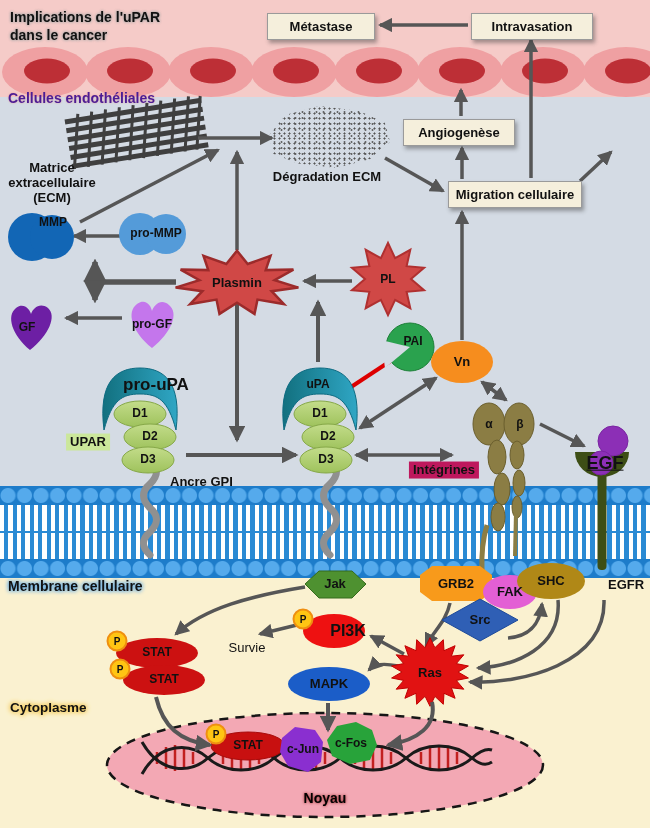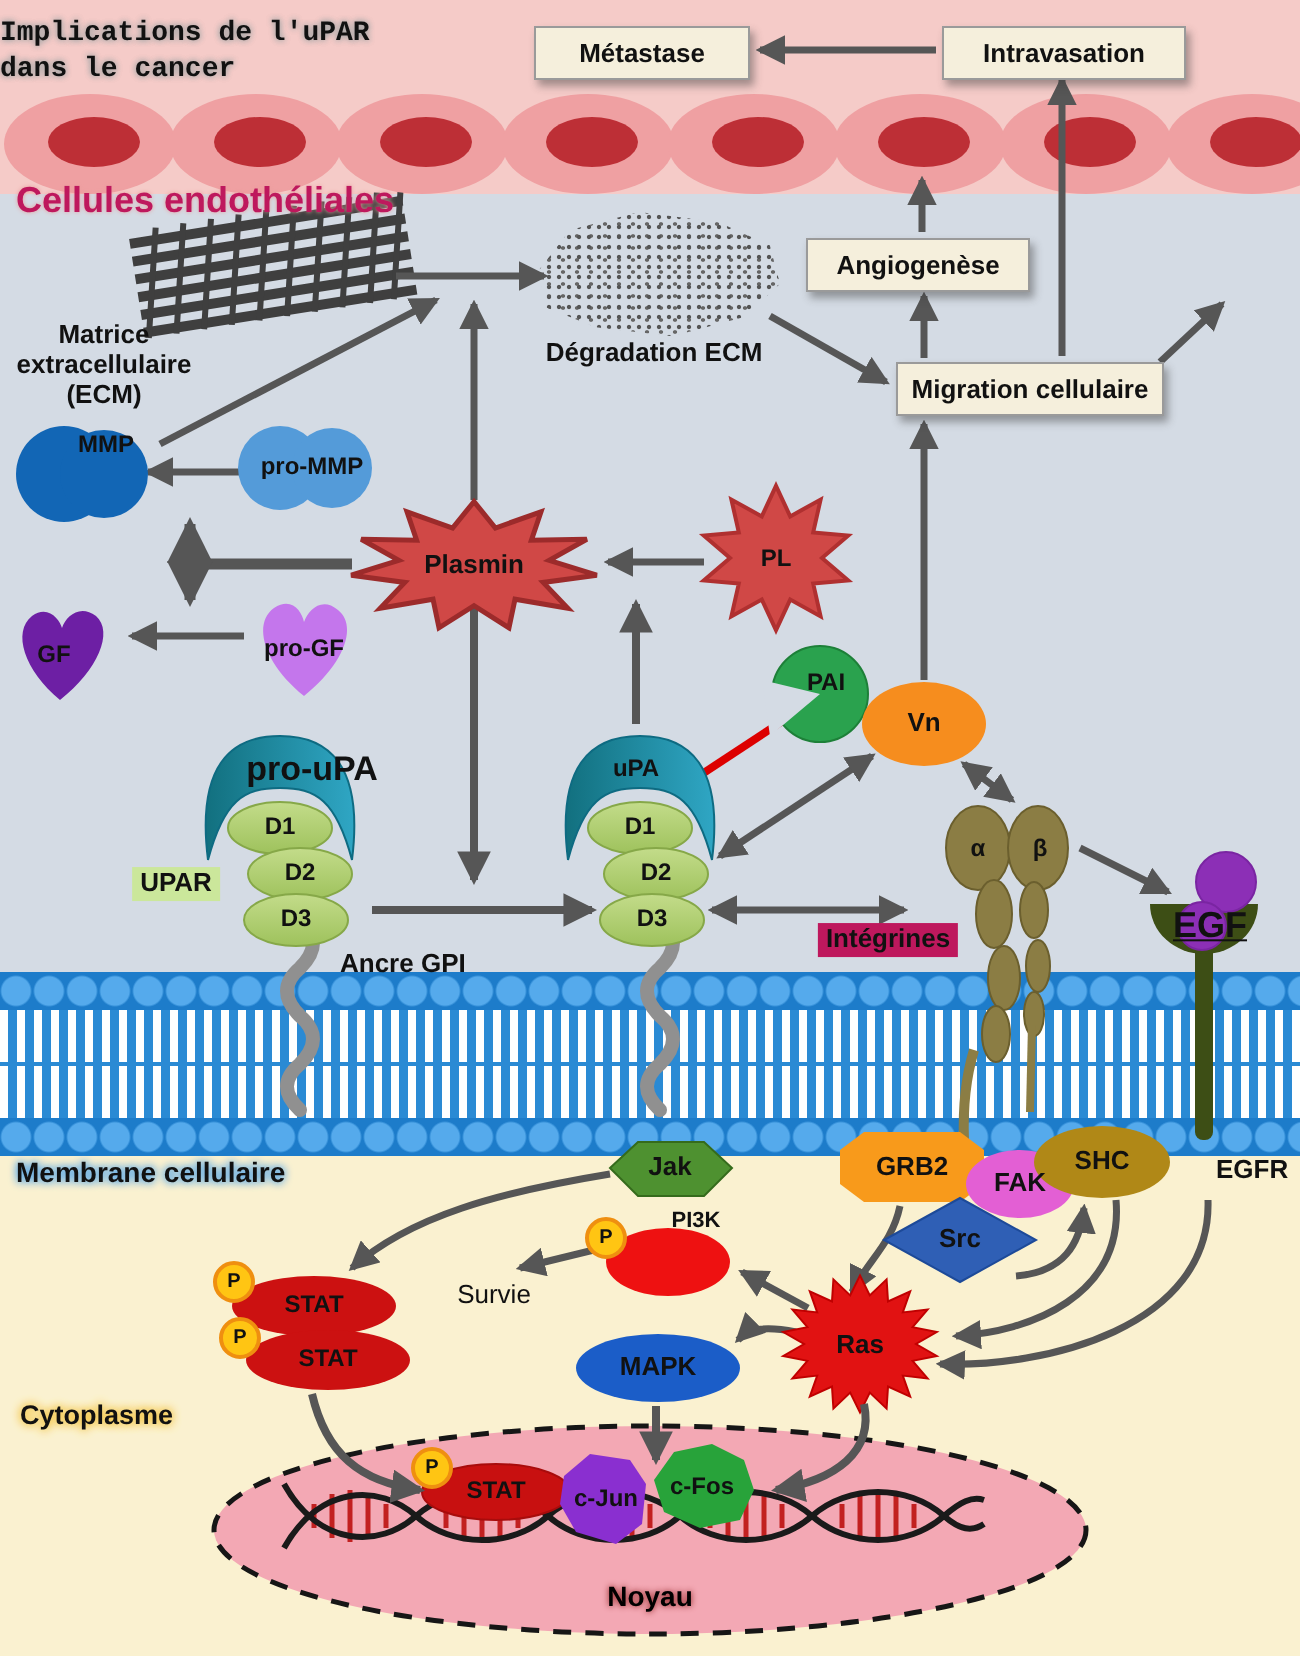--- a/index.html
+++ b/index.html
@@ -20,21 +20,21 @@
   #mem-mid1{top:505px;height:26px;} #mem-mid2{top:533px;height:26px;}
   
   .box{position:absolute;display:flex;align-items:center;justify-content:center;
     background:#f5efdc;border:1px solid #9a9a9a;box-shadow:2px 3px 4px rgba(60,60,60,.45);
     font-size:13px;font-weight:bold;color:#111;}
   
   .lb{position:absolute;font-size:12px;font-weight:bold;white-space:pre-line;
       text-align:center;transform:translate(-50%,-50%);line-height:1.15;}
   .lb-left{transform:none;text-align:left;}
   #title{font-size:14px;font-weight:bold;text-shadow:0 0 3px #a9a9a9,0 0 3px #a9a9a9;line-height:1.3;}
-  #lb-cellules{font-size:18px;color:#be185d;text-shadow:0 0 2px #e89c9c;}
+  #lb-cellules{font-size:14px;color:#4c1d95;text-shadow:0 0 2px #e89c9c;}
   #lb-membrane{font-size:14px;text-shadow:0 0 4px #5aa8e8,0 0 4px #5aa8e8;}
   #lb-cytoplasme{font-size:13.5px;text-shadow:0 0 5px #f4c33c,0 0 5px #f4c33c;}
   #lb-upar{background:#cbe79b;padding:1px 4px;font-size:13px;}
   #lb-integrines{background:#be185d;padding:1px 4px;font-size:13px;}
   #lb-noyau{font-size:14px;color:#000000;text-shadow:0 0 3px #8b1a1a;}
   #lb-degradation,#lb-ancre,#lb-egfr,#lb-matrice{font-size:13px;}
   #lb-survie{font-weight:normal;font-size:13px;}
   
   #speckles{position:absolute;left:262px;top:106px;width:128px;height:64px;
     background-image:radial-gradient(#555 0.8px,rgba(0,0,0,0) 1.3px),
@@ -233,21 +233,21 @@
     <polygon points="327,740 337,726 356,722 372,730 377,745 370,760 350,764 332,756" fill="#28a33a"></polygon>
 
     <g stroke="#565656" fill="none" stroke-width="4">
       <path d="M328,703 V730" marker-end="url(#ah)"></path>
       <path d="M156,697 C163,727 180,741 210,745" marker-end="url(#ah)"></path>
       <path d="M432,702 C437,726 418,740 388,745" marker-end="url(#ah)"></path>
     </g>
   </svg>
 
   <div id="labels">
-    <div class="lb lb-left" id="title" style="left:0;top:8px;font-family:Liberation Mono, monospace;">Implications de l'uPAR
+    <div class="lb lb-left" id="title" style="left:10px;top:8px;">Implications de l'uPAR
 dans le cancer</div>
 
     <div class="box" style="left:267px;top:13px;width:106px;height:25px;">
         <span>Métastase</span>
       </div>
     <div class="box" style="left:471px;top:13px;width:120px;height:25px;">
         <span>Intravasation</span>
       </div>
     <div class="box" style="left:403px;top:119px;width:110px;height:25px;">
         <span>Angiogenèse</span>
@@ -287,21 +287,21 @@
     <div class="lb" style="left:605px;top:463px;font-size:18px;text-decoration:underline;">EGF</div>
 
     <div class="lb lb-left" id="lb-membrane" style="left:8px;top:578px;">Membrane cellulaire</div>
     <div class="lb lb-left" id="lb-egfr" style="left:608px;top:578px;">EGFR</div>
 
     <div class="lb" style="left:335px;top:584px;font-size:13px;">Jak</div>
     <div class="lb" style="left:456px;top:584px;font-size:13px;">GRB2</div>
     <div class="lb" style="left:510px;top:592px;font-size:13px;">FAK</div>
     <div class="lb" style="left:551px;top:581px;font-size:13px;">SHC</div>
     <div class="lb" style="left:480px;top:620px;font-size:13px;">Src</div>
-    <div class="lb" style="left:334px;top:611px;font-size:11px;padding-left:28px;">PI3K</div>
+    <div class="lb" style="left:334px;top:631px;font-size:16px;padding-left:28px;">PI3K</div>
     <div class="lb" id="lb-survie" style="left:247px;top:648px;">Survie</div>
     <div class="lb" style="left:157px;top:653px;">STAT</div>
     <div class="lb" style="left:164px;top:680px;">STAT</div>
     <div class="lb" style="left:329px;top:684px;font-size:13px;">MAPK</div>
     <div class="lb" style="left:430px;top:673px;font-size:13px;">Ras</div>
     <div class="lb lb-left" id="lb-cytoplasme" style="left:10px;top:700px;">Cytoplasme</div>
 
     <div class="lb" style="left:248px;top:746px;">STAT</div>
     <div class="lb" style="left:303px;top:750px;">c-Jun</div>
     <div class="lb" style="left:351px;top:744px;">c-Fos</div>

